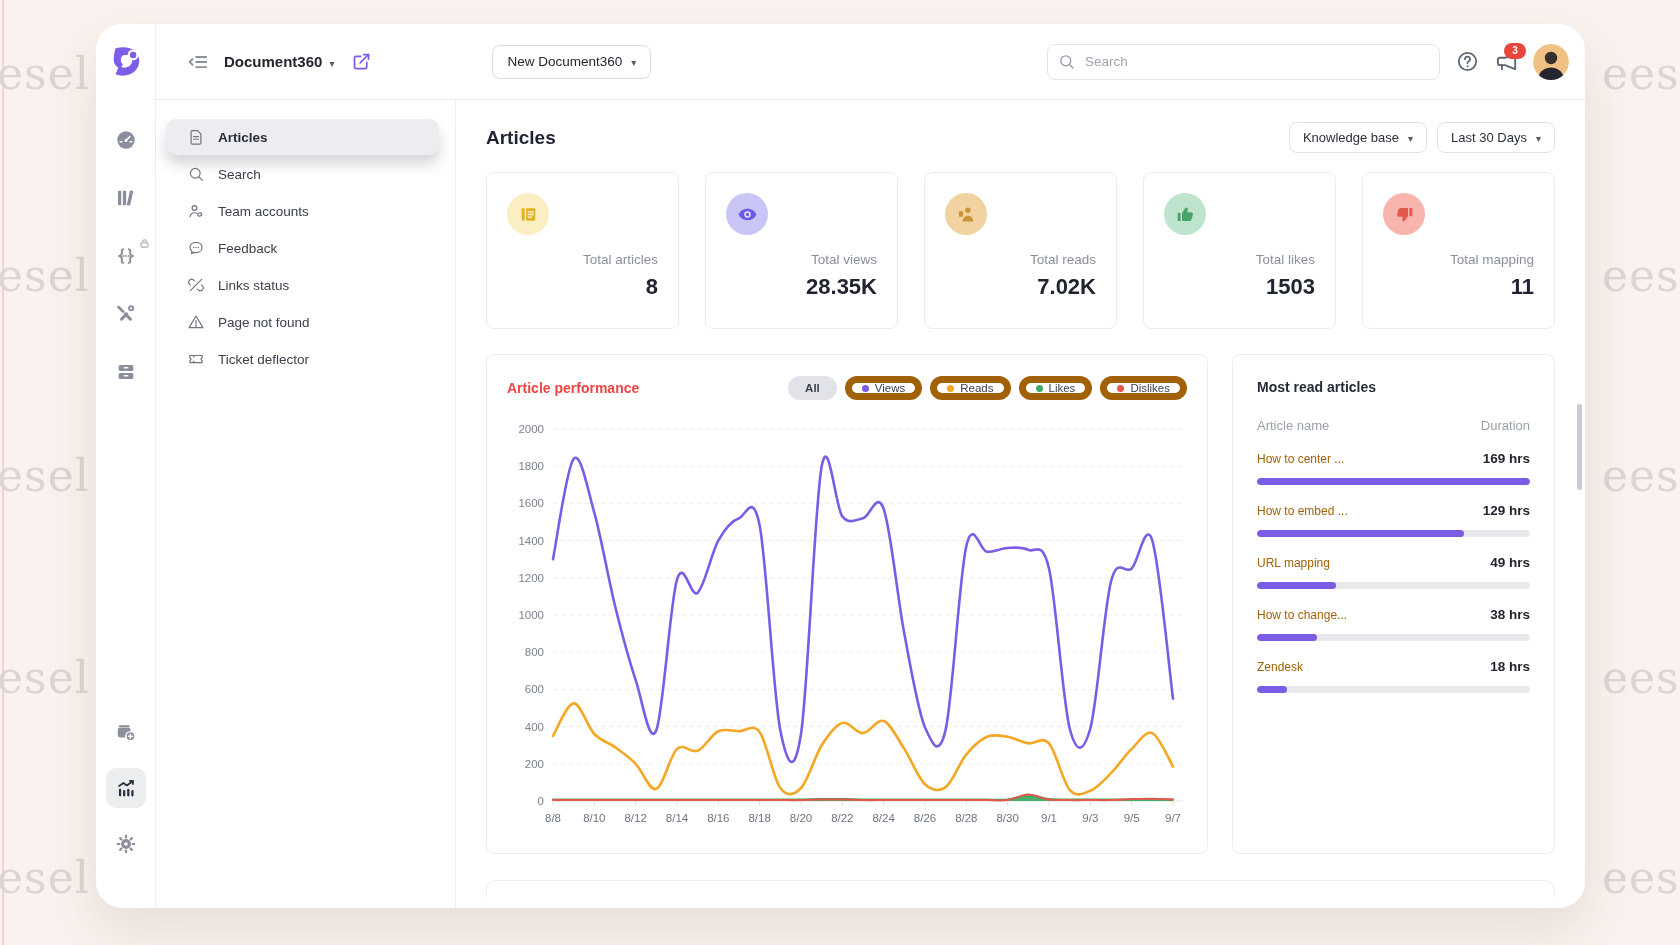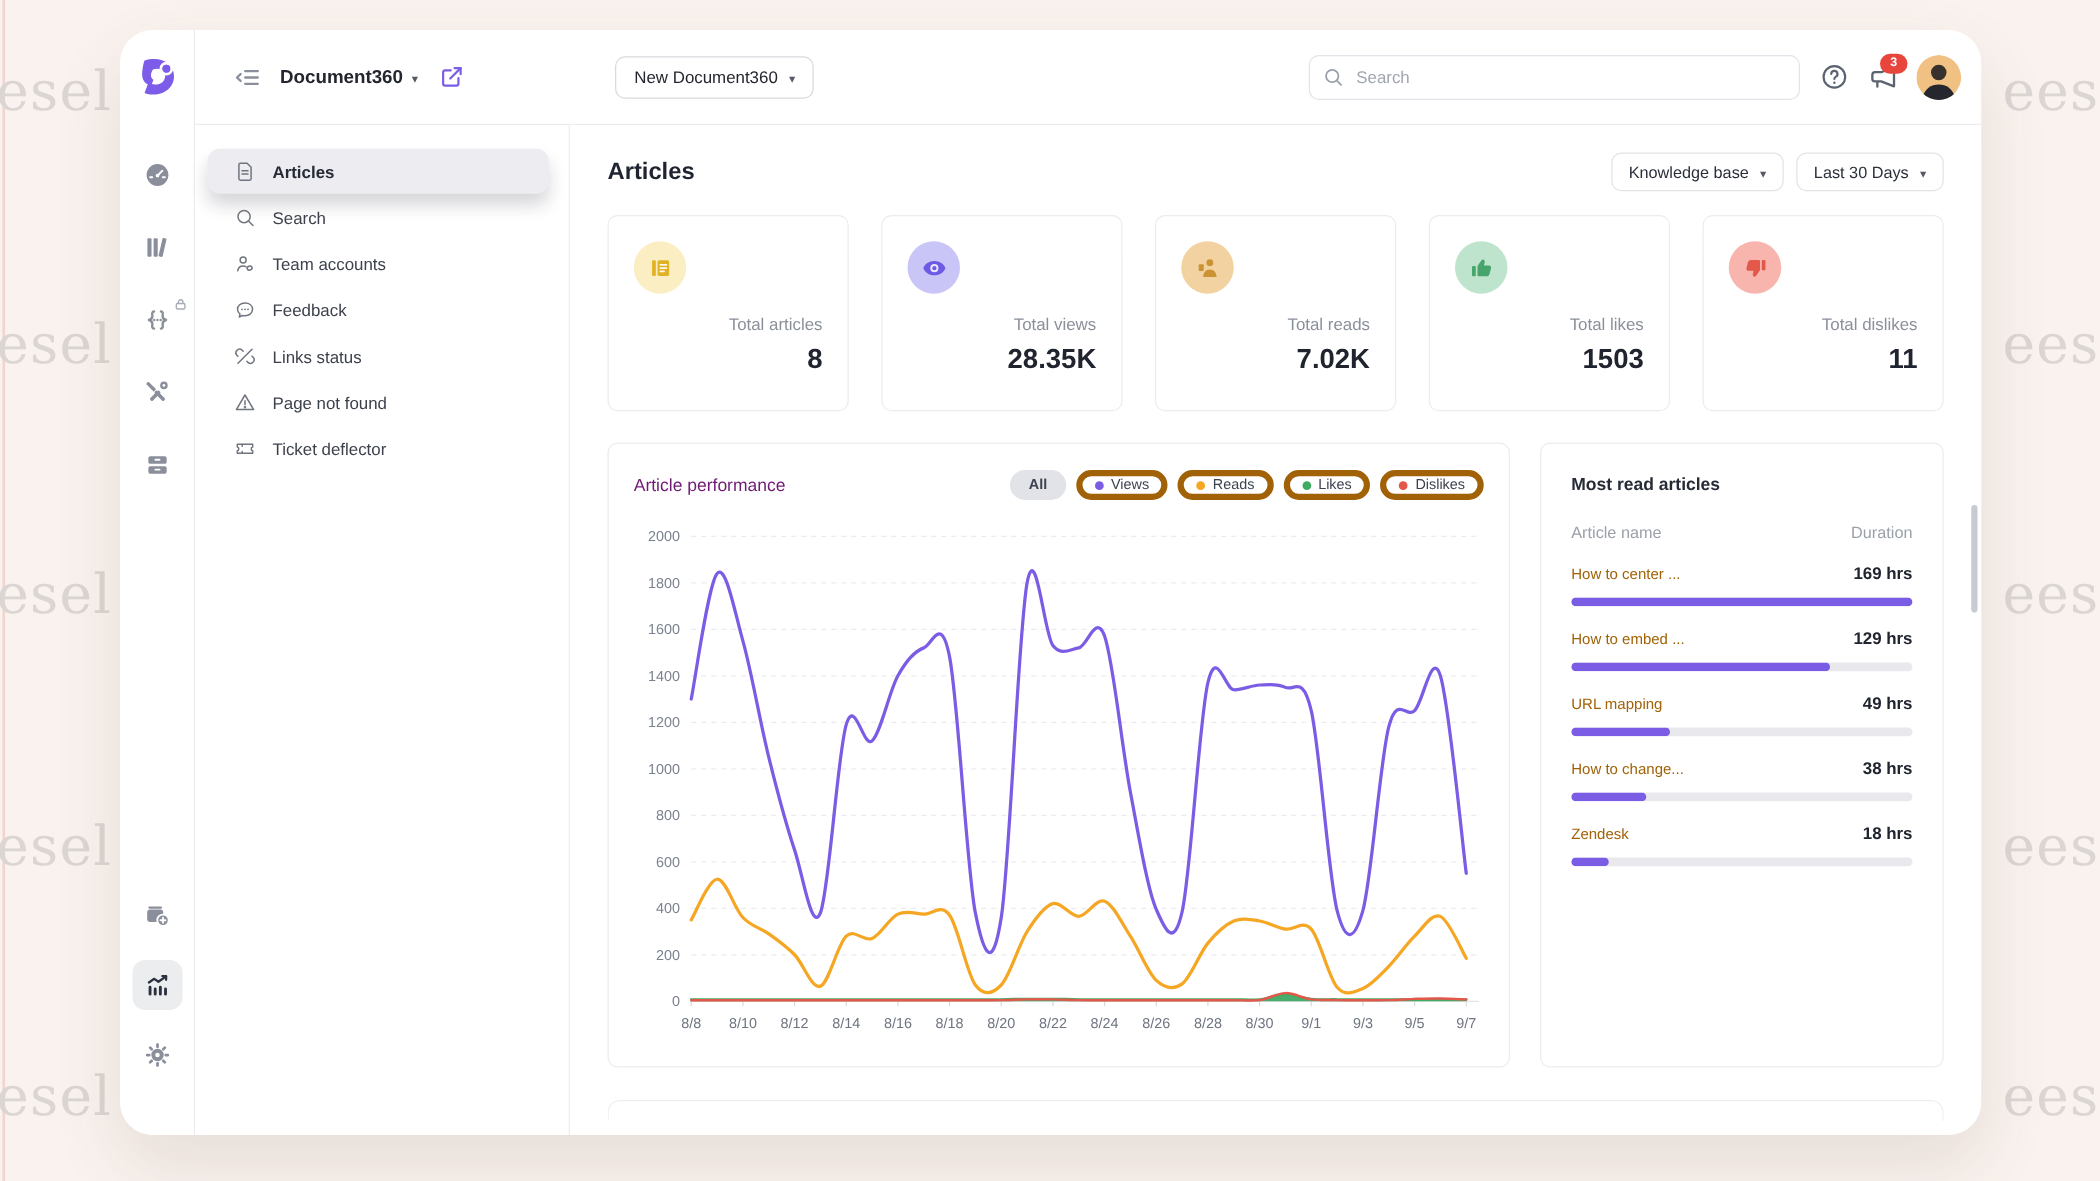--- a/index.html
+++ b/index.html
@@ -90,23 +90,23 @@
   .stat-card{border:1px solid #ececf0;border-radius:8px;height:157px;box-sizing:border-box;padding:20px;background:#fff;}
   .stat-chip{width:42px;height:42px;border-radius:50%;display:flex;align-items:center;justify-content:center;}
   .stat-chip svg{width:21px;height:21px;display:block;}
   .stat-label{margin-top:17px;font-size:13.5px;color:#8a909a;}
   .stat-value{margin-top:7px;font-size:22px;font-weight:700;color:#20242e;}
 
   .panels-row{margin-top:25px;display:flex;gap:24px;}
   .panel{border:1px solid #ececf0;border-radius:8px;background:#fff;box-sizing:border-box;height:500px;}
   .chart-card{width:722px;padding:20px 20px 10px 20px;}
   .chart-head{display:flex;align-items:center;height:26px;}
-  .chart-title{font-size:14px;font-weight:400;color:#701a75;}
+  .chart-title{font-size:14px;font-weight:700;color:#ef4444;}
   .legend{margin-left:auto;display:flex;gap:8px;align-items:center;}
-  .pill{height:24px;padding:0 10px;border-radius:12px;border:5px solid #a16207;background:#fff;display:flex;align-items:center;gap:6px;font-size:11.5px;color:#3d4250;cursor:pointer;font-family:inherit;}
+  .pill{height:24px;padding:0 10px;border-radius:12px;border:7px solid #a16207;background:#fff;display:flex;align-items:center;gap:6px;font-size:11.5px;color:#3d4250;cursor:pointer;font-family:inherit;}
   .pill.active{background:#e2e3e8;border-color:#e2e3e8;font-weight:600;}
   .pill .dot{width:7px;height:7px;border-radius:50%;display:inline-block;}
   .chart-svg{margin-top:8px;display:block;}
 
   .mostread-card{flex:1;padding:24px;}
   .mr-title{font-size:14px;font-weight:700;color:#262b36;}
   .mr-cols{margin-top:23px;display:flex;justify-content:space-between;font-size:13px;color:#9ba1aa;}
   .mr-rows{margin-top:8px;}
   .mr-row{margin-top:18px;}
   .mr-line{display:flex;justify-content:space-between;align-items:center;}
@@ -453,21 +453,21 @@
           </div>
           <div class="stat-card">
             <div class="stat-chip" style="background: rgb(247, 181, 174); color: rgb(228, 87, 75);">
               <svg viewBox="0 0 24 24" fill="currentColor">
                 <g transform="rotate(180 12 12)">
                   <rect x="3" y="10" width="3.4" height="9.5" rx="1"></rect>
                   <path d="M8 18.6V10.8c0-.5.2-1 .5-1.4l3.2-4.6c.3-.5.9-.8 1.5-.7 1 .2 1.6 1.2 1.4 2.2L13.9 9.5h4.6c1.3 0 2.2 1.2 1.9 2.4l-1.3 5.2c-.3 1.4-1.5 2.4-3 2.4H9.5c-.8 0-1.5-.4-1.5-.9z"></path>
                 </g>
               </svg>
             </div>
-            <div class="stat-label">Total dislikes</div>
+            <div class="stat-label">Total mapping</div>
             <div class="stat-value">11</div>
           </div>
         </div>
 
       <div class="panels-row">
         <section class="panel chart-card">
           <div class="chart-head">
             <span class="chart-title">Article performance</span>
             <div class="legend" id="legend">
                 <button class="pill active">

